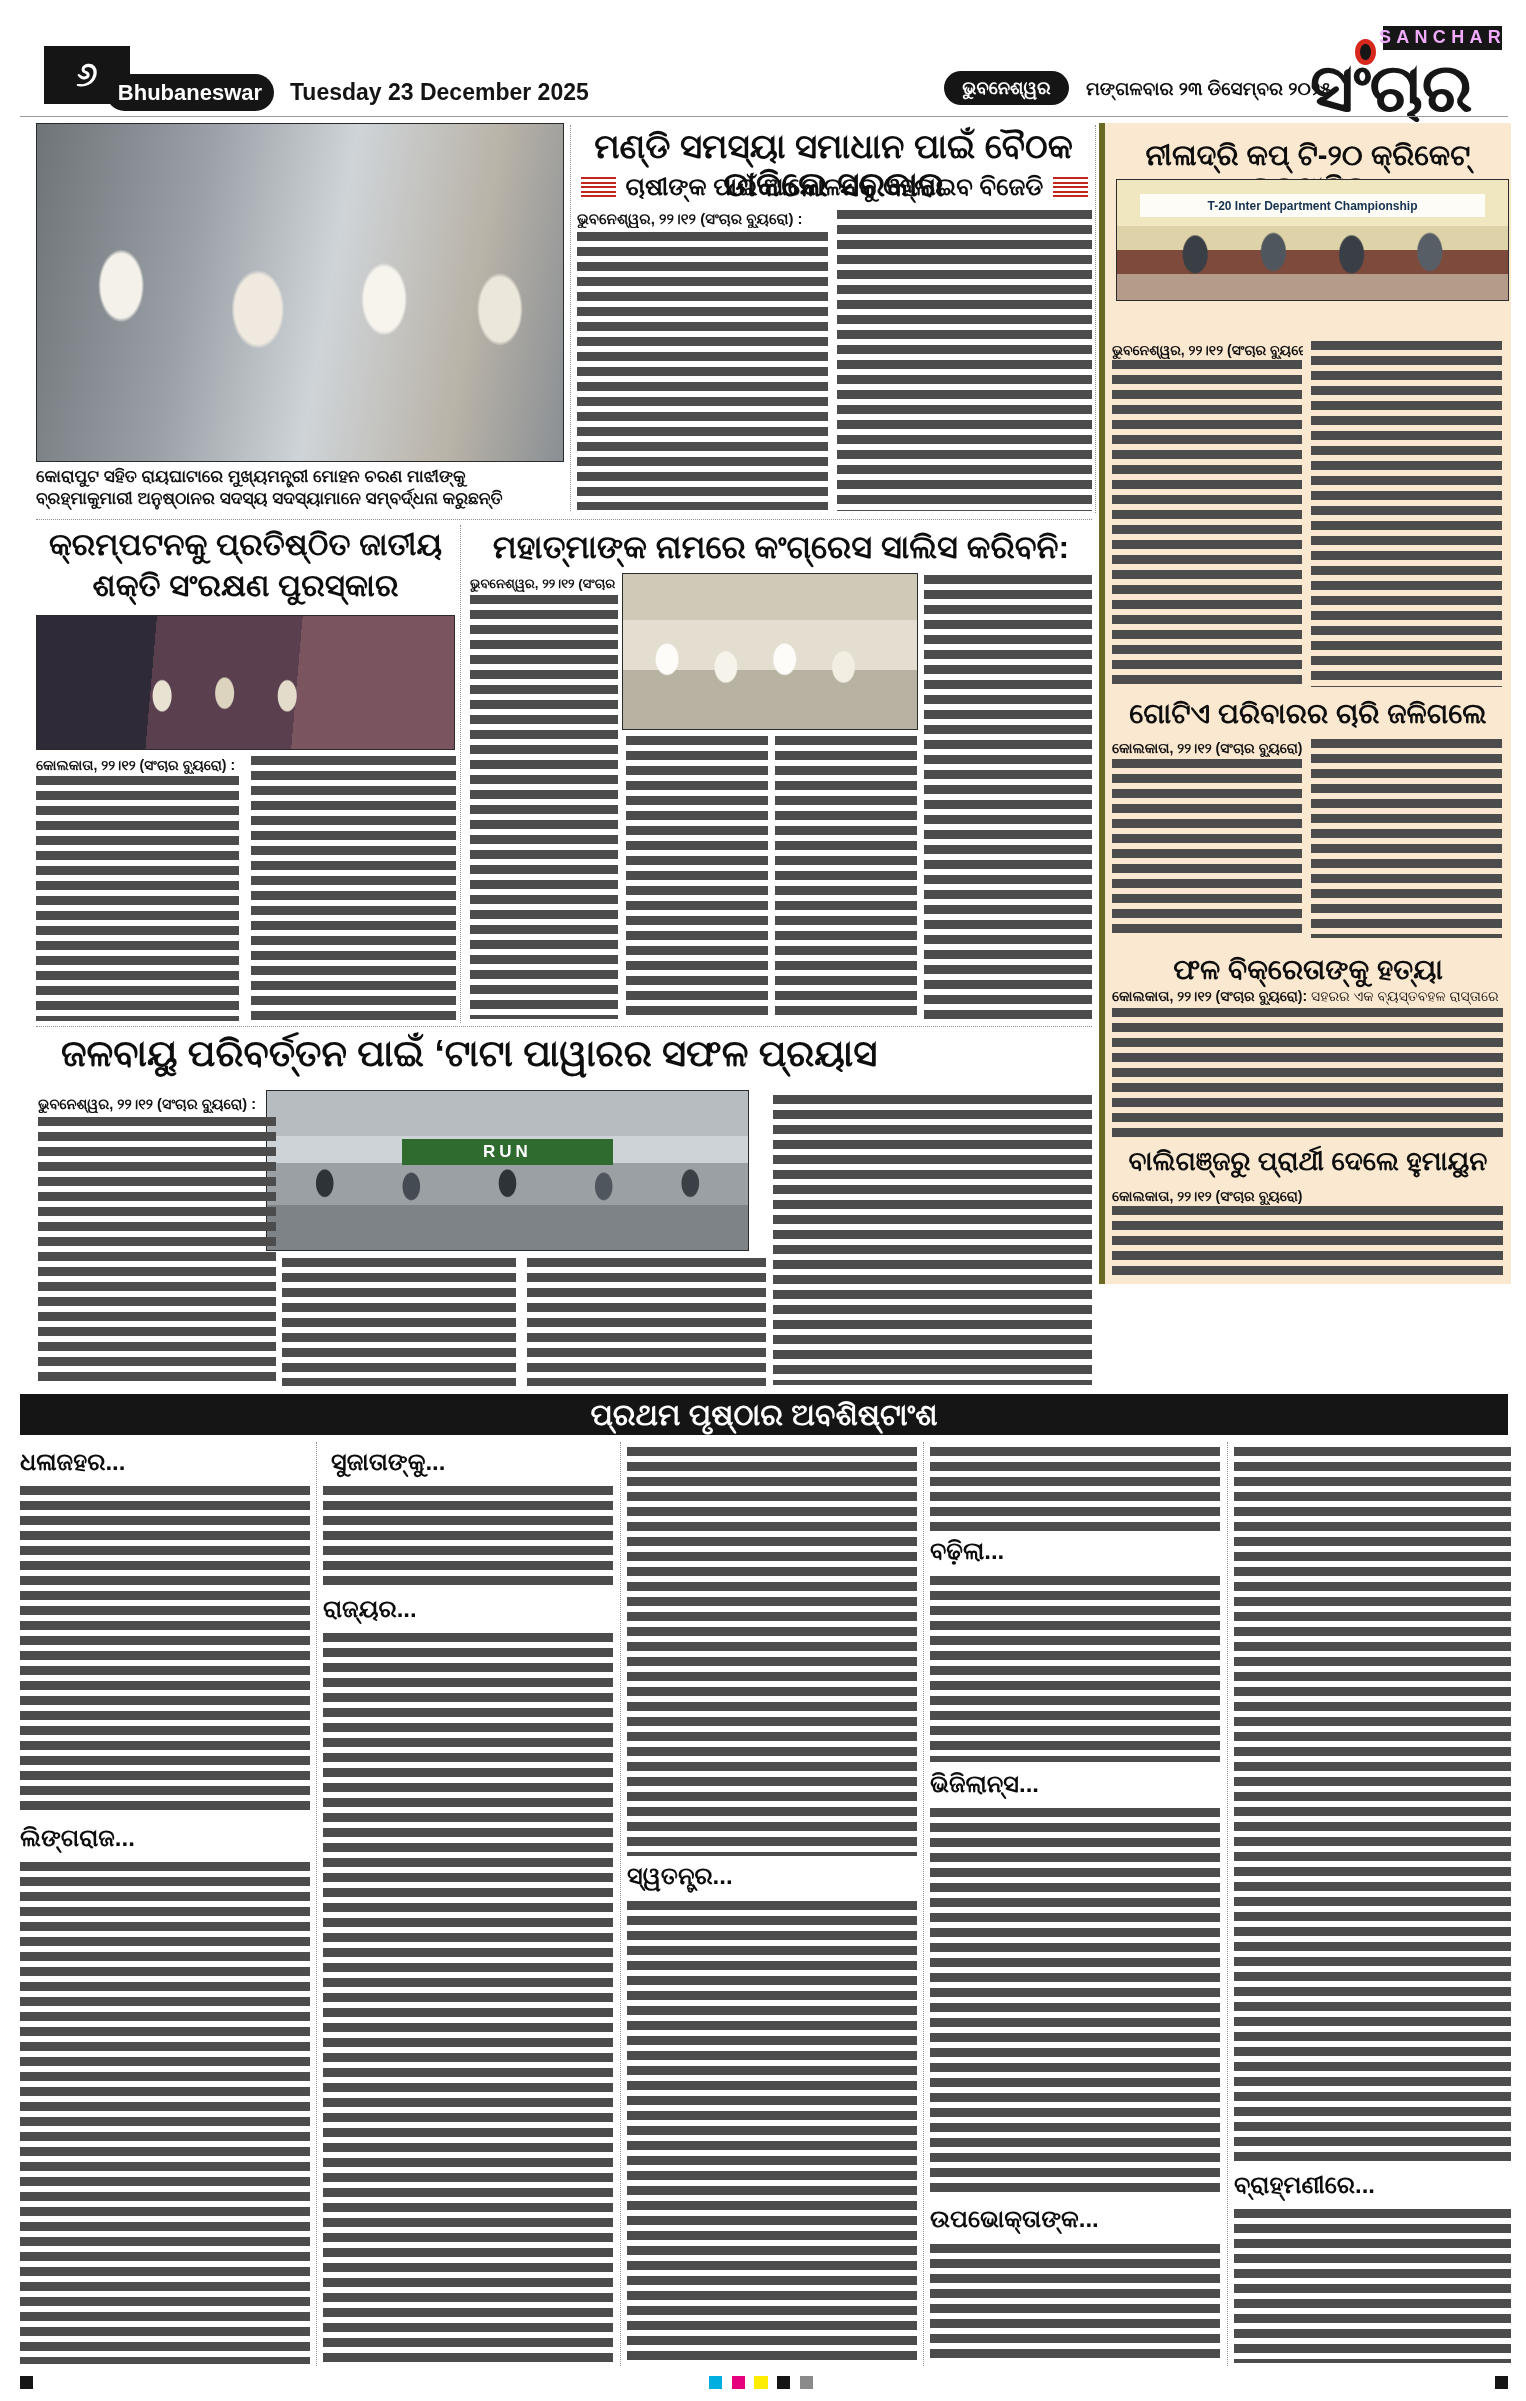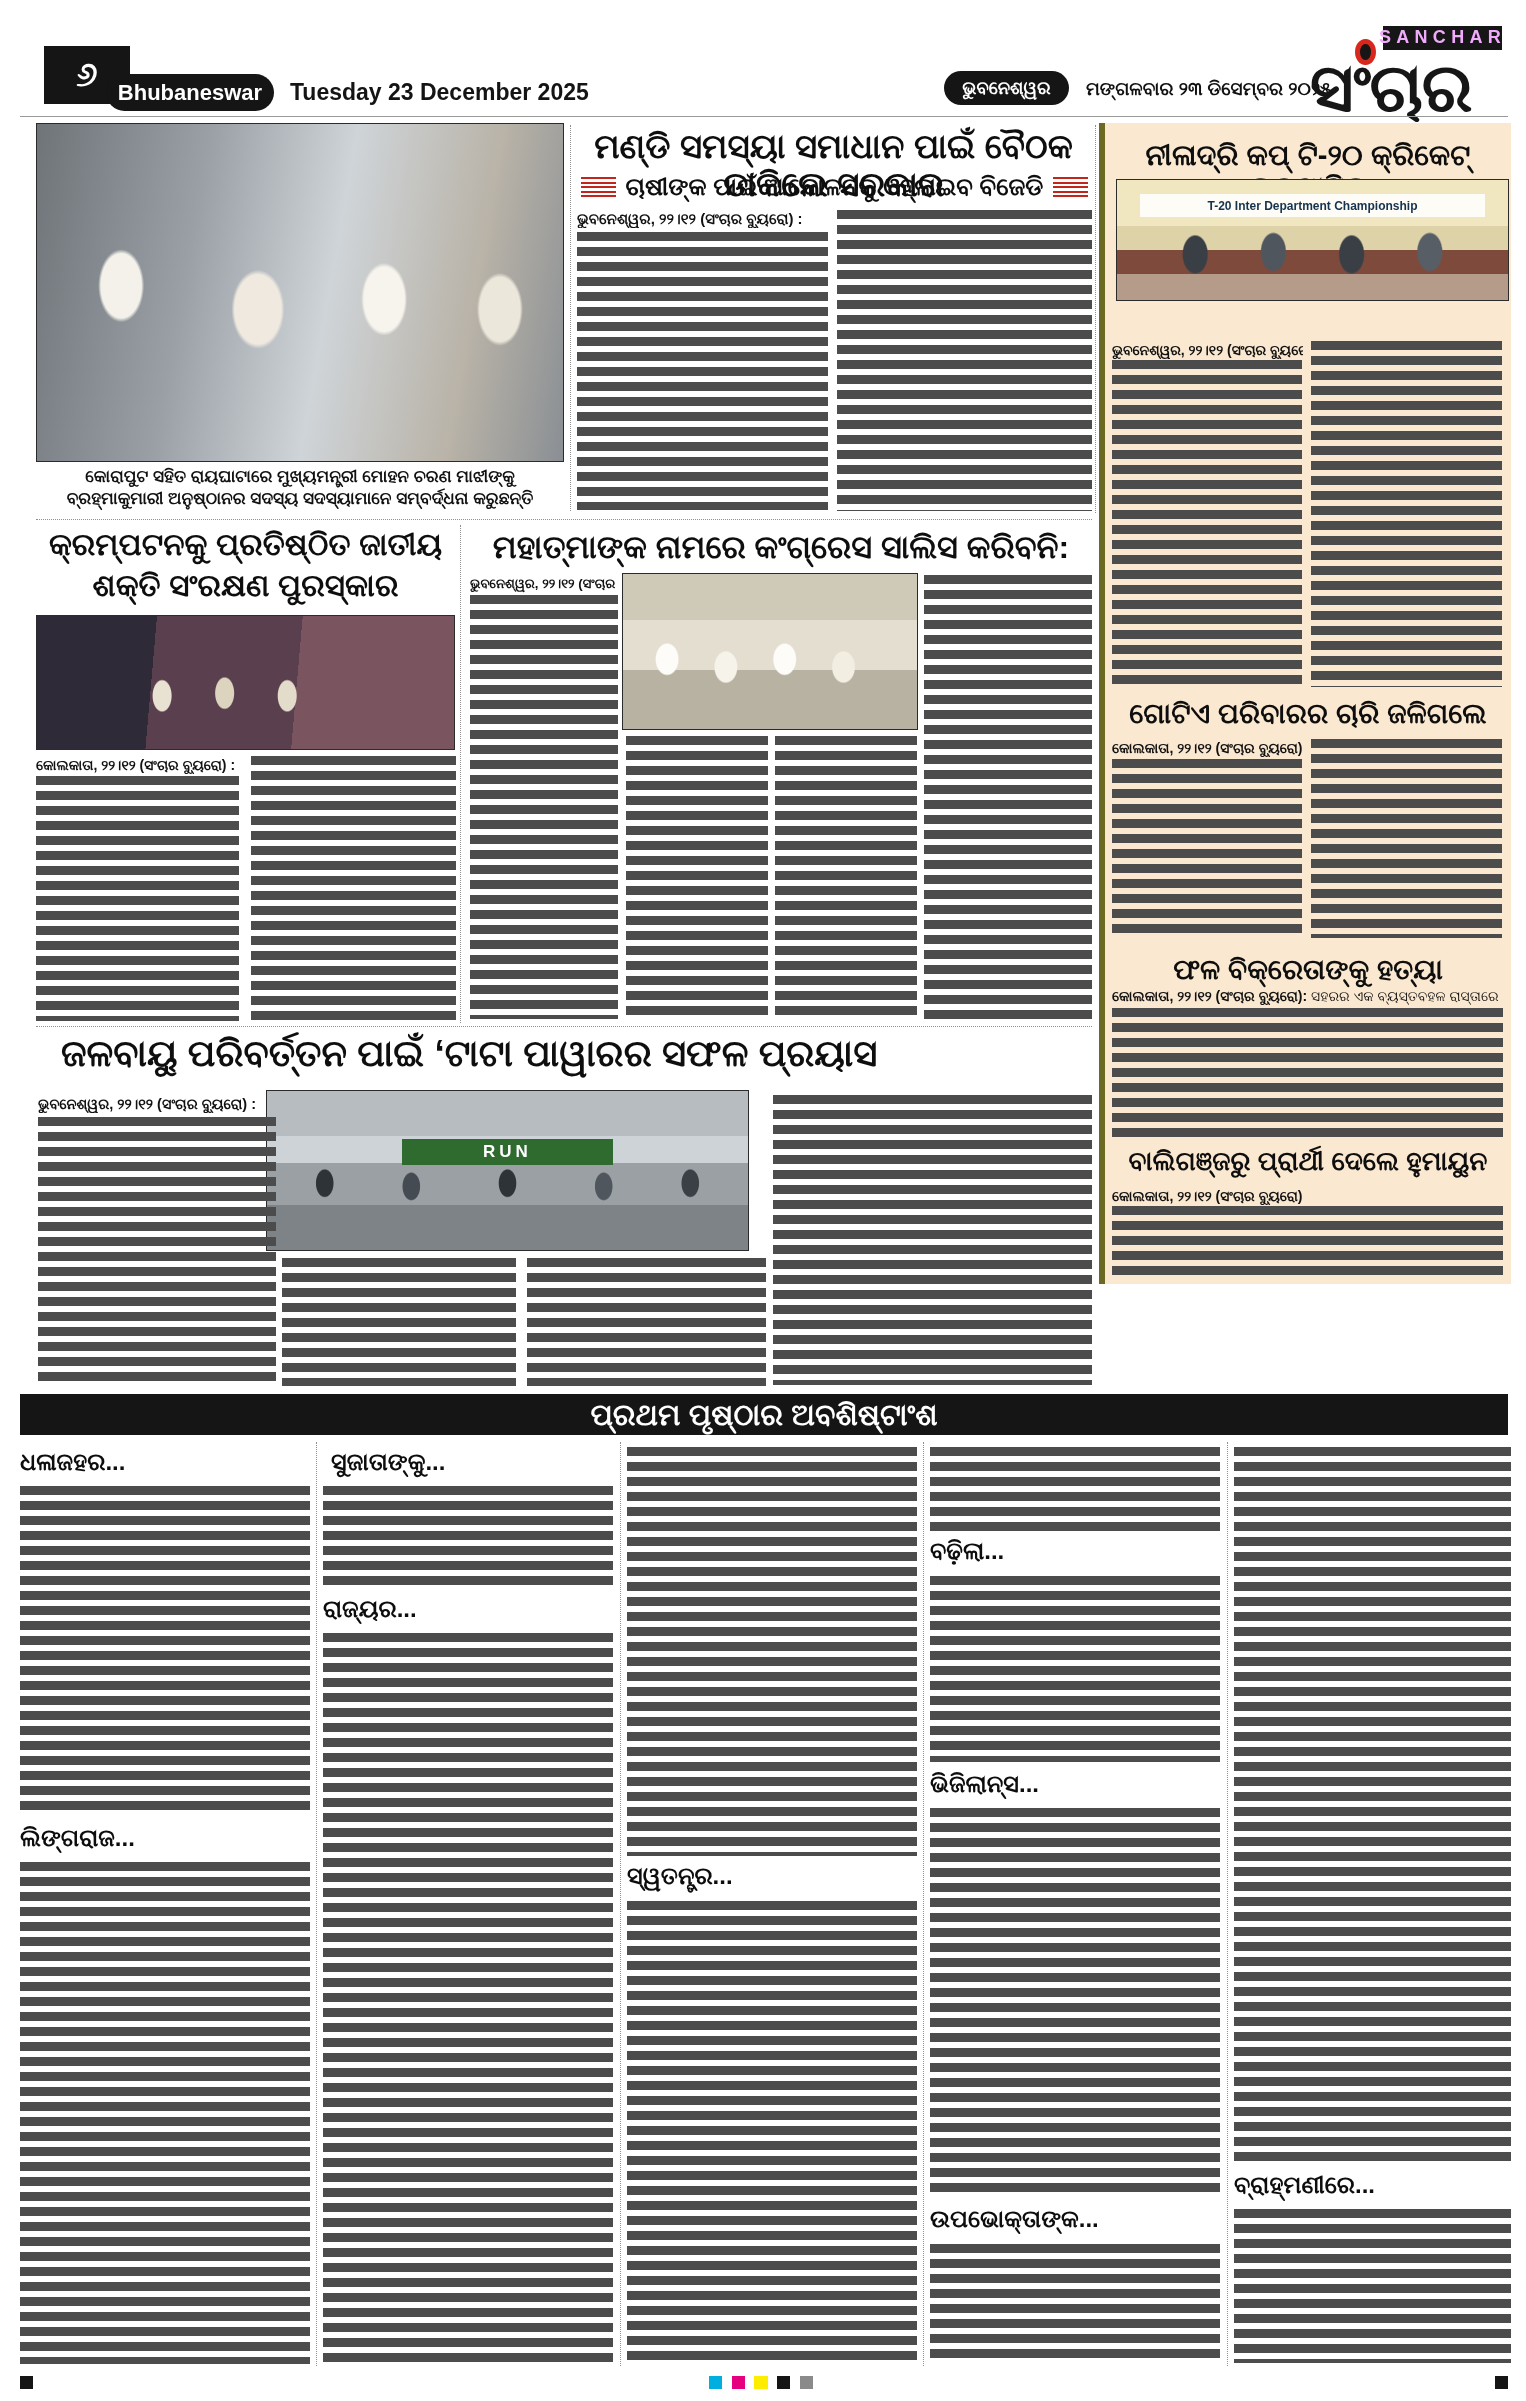--- a/index.html
+++ b/index.html
@@ -9,21 +9,21 @@
   .hl{font-weight:700;color:#0e0e0e;text-align:center;line-height:1.12;}
   .dl{font-weight:700;font-size:15px;line-height:18px;color:#111;overflow:hidden;white-space:nowrap;}
   .sim{background-image:repeating-linear-gradient(#4c4c4c 0 8.6px, transparent 8.6px 15px);}
   .photo{border:0.7px solid #2b2b2b;box-sizing:border-box;}
   .dotv{border-left:1.3px dotted #8f8f8f;width:0;}
   .doth{border-top:1.3px dotted #8f8f8f;height:0;}
   .pill{background:#151515;color:#fff;border-radius:20px;display:flex;align-items:center;justify-content:center;font-weight:700;}
   .conthead{font-weight:700;font-size:24px;line-height:29px;color:#0d0d0d;}
   .redbars{background:repeating-linear-gradient(#c2251a 0 2px,#ffffff 2px 4.6px);}
   .panel{background:#fbe8d0;border-left:6px solid #6a6a23;box-sizing:border-box;}
-  .caption{font-weight:700;font-size:17px;line-height:22px;color:#111;text-align:center;overflow:hidden;}
+  .caption{font-weight:700;font-size:17px;line-height:22px;color:#111;text-align:left;overflow:hidden;}
   .masthead{font-weight:800;color:#161616;letter-spacing:-1.3px;}
   .regsq{width:13.2px;height:13.2px;display:inline-block;margin-right:6.6px;}
   .bannerstrip{position:absolute;left:6%;top:12%;width:88%;height:22.4px;background:rgba(255,255,255,0.85);
       display:flex;align-items:center;justify-content:center;font-weight:700;font-size:12px;color:#15324f;}
   .greenband{position:absolute;left:28%;top:30%;width:44%;height:26.4px;background:#2f6b2f;color:#fff;
       display:flex;align-items:center;justify-content:center;font-weight:800;font-size:17px;letter-spacing:4px;}
 </style>
 </head>
 <body>
 

